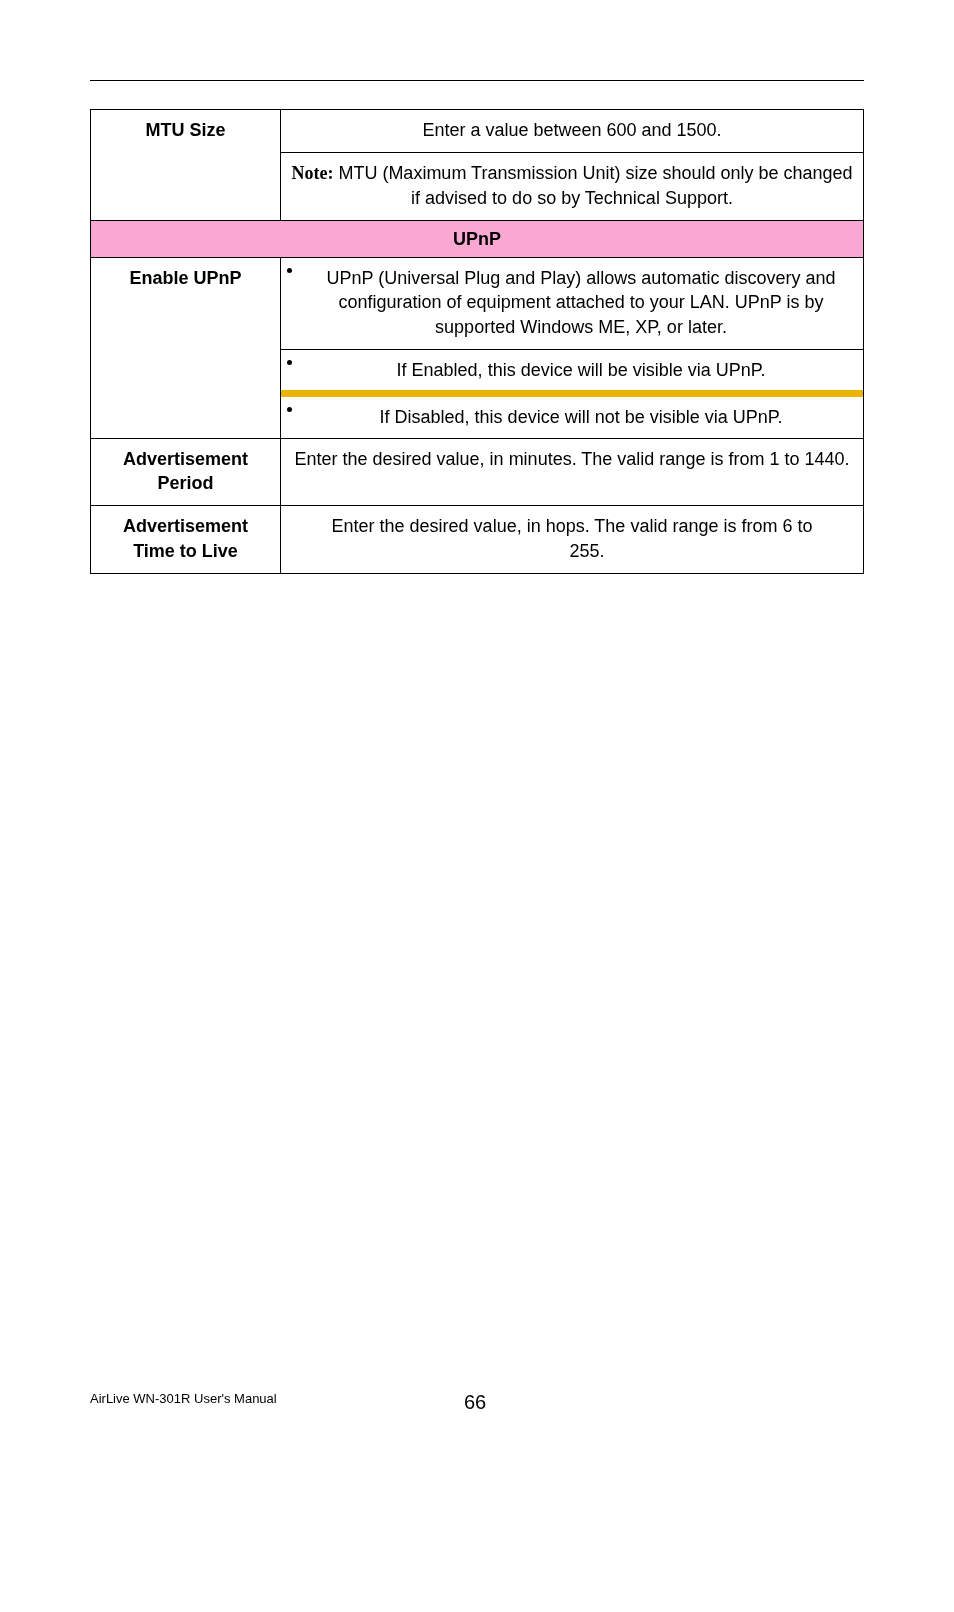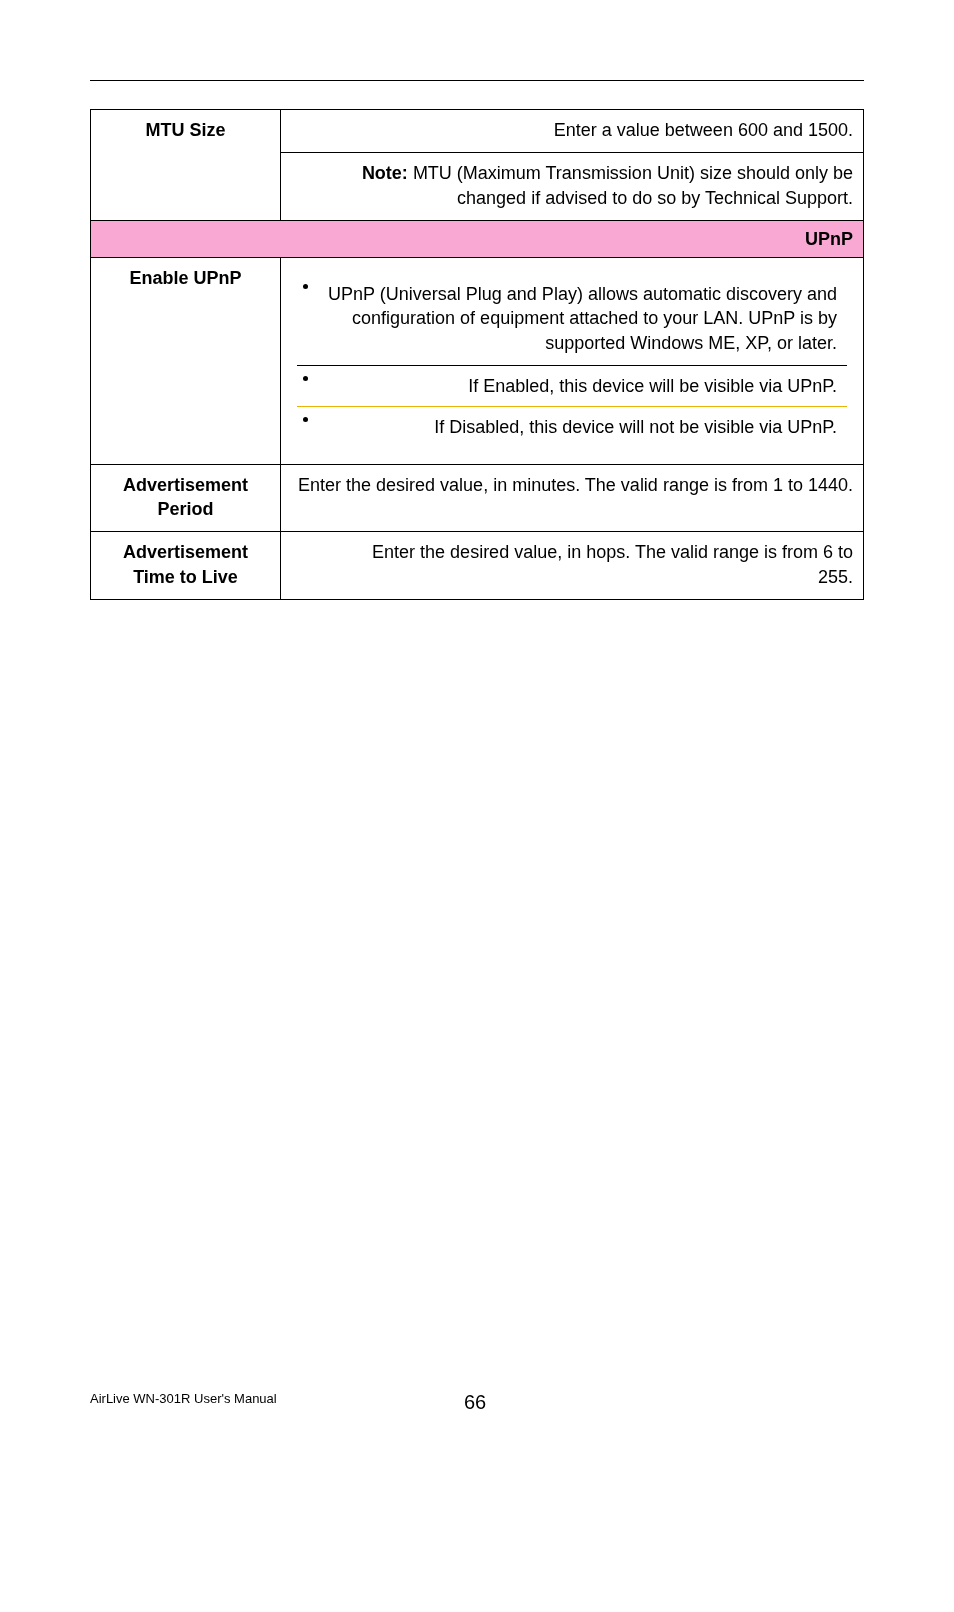--- a/index.html
+++ b/index.html
@@ -24,53 +24,53 @@
   table.spec {
     width: 100%;
     border-collapse: collapse;
     font-size: 18px;
     line-height: 1.35;
   }
   table.spec td, table.spec th {
     border: 1px solid #000;
     padding: 8px 10px 10px 10px;
     vertical-align: top;
-    text-align: right;
+    text-align: center;
   }
   table.spec .label {
     width: 190px;
     font-weight: bold;
     text-align: center;
     vertical-align: top;
     padding-top: 8px;
   }
   table.spec .section {
     background: #f9a8d4;
     font-weight: bold;
     padding: 6px 10px;
   }
   ul.bullets {
     list-style: none;
-    margin: 16px;
+    margin: 0;
     padding: 0;
   }
   ul.bullets li {
     position: relative;
     padding: 4px 0 8px 28px;
   }
   ul.bullets li .dot {
     position: absolute;
     left: 6px;
     top: 10px;
     width: 5px;
     height: 5px;
     background: #000;
     border-radius: 50%;
   }
-  .note-label { font-weight: bold; }
+  .note-label { font-weight: bold; font-family: Liberation Serif, serif; }
   .section-heading {
     font-size: 26px;
     font-weight: bold;
     margin: 90px 0 18px 40px;
   }
   .body-text {
     font-size: 18px;
     margin: 0;
   }
   .footer {
@@ -110,21 +110,21 @@
       <td class="section" colspan="2">UPnP</td>
     </tr>
     <tr>
       <td class="label">Enable UPnP</td>
       <td style="padding:0;">
         <ul class="bullets">
           <li style="border-bottom:1px solid #000; padding-top:8px; padding-bottom:10px; padding-right:10px;">
             <span class="dot"></span>
             <span>UPnP (Universal Plug and Play) allows automatic discovery and configuration of equipment attached to your LAN. UPnP is by supported Windows ME, XP, or later.</span>
           </li>
-          <li style="border-bottom:1px solid #eab308; padding-top:8px; padding-bottom:8px; padding-right:10px;">
+          <li style="border-bottom:7px solid #eab308; padding-top:8px; padding-bottom:8px; padding-right:10px;">
             <span class="dot"></span>
             <span>If Enabled, this device will be visible via UPnP.</span>
           </li>
           <li style="padding-top:8px; padding-bottom:8px; padding-right:10px;">
             <span class="dot"></span>
             <span>If Disabled, this device will not be visible via UPnP.</span>
           </li>
         </ul>
       </td>
     </tr>

